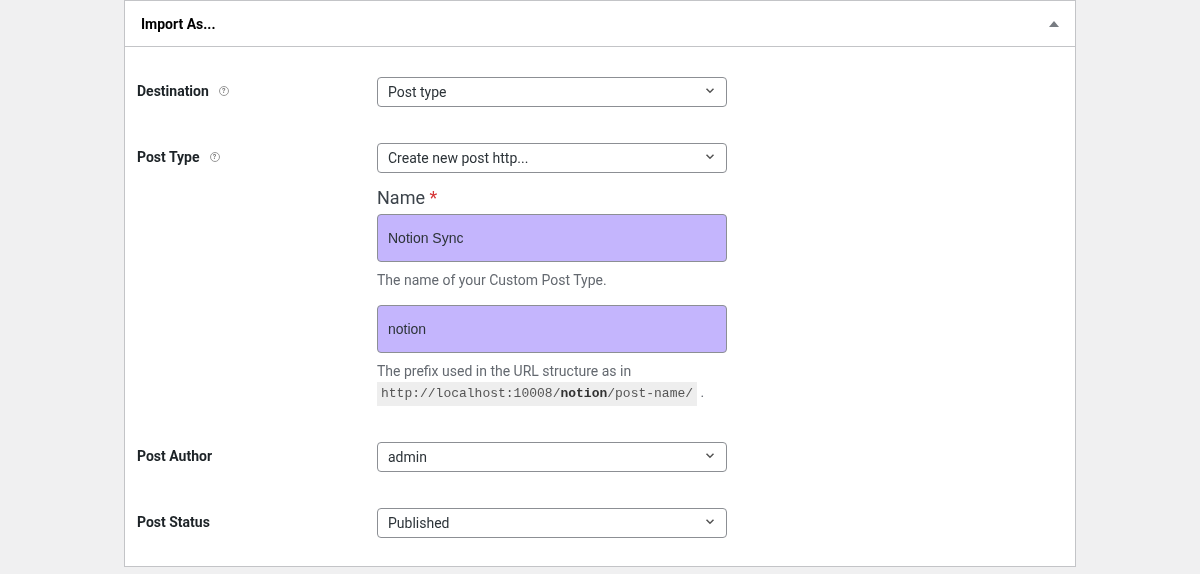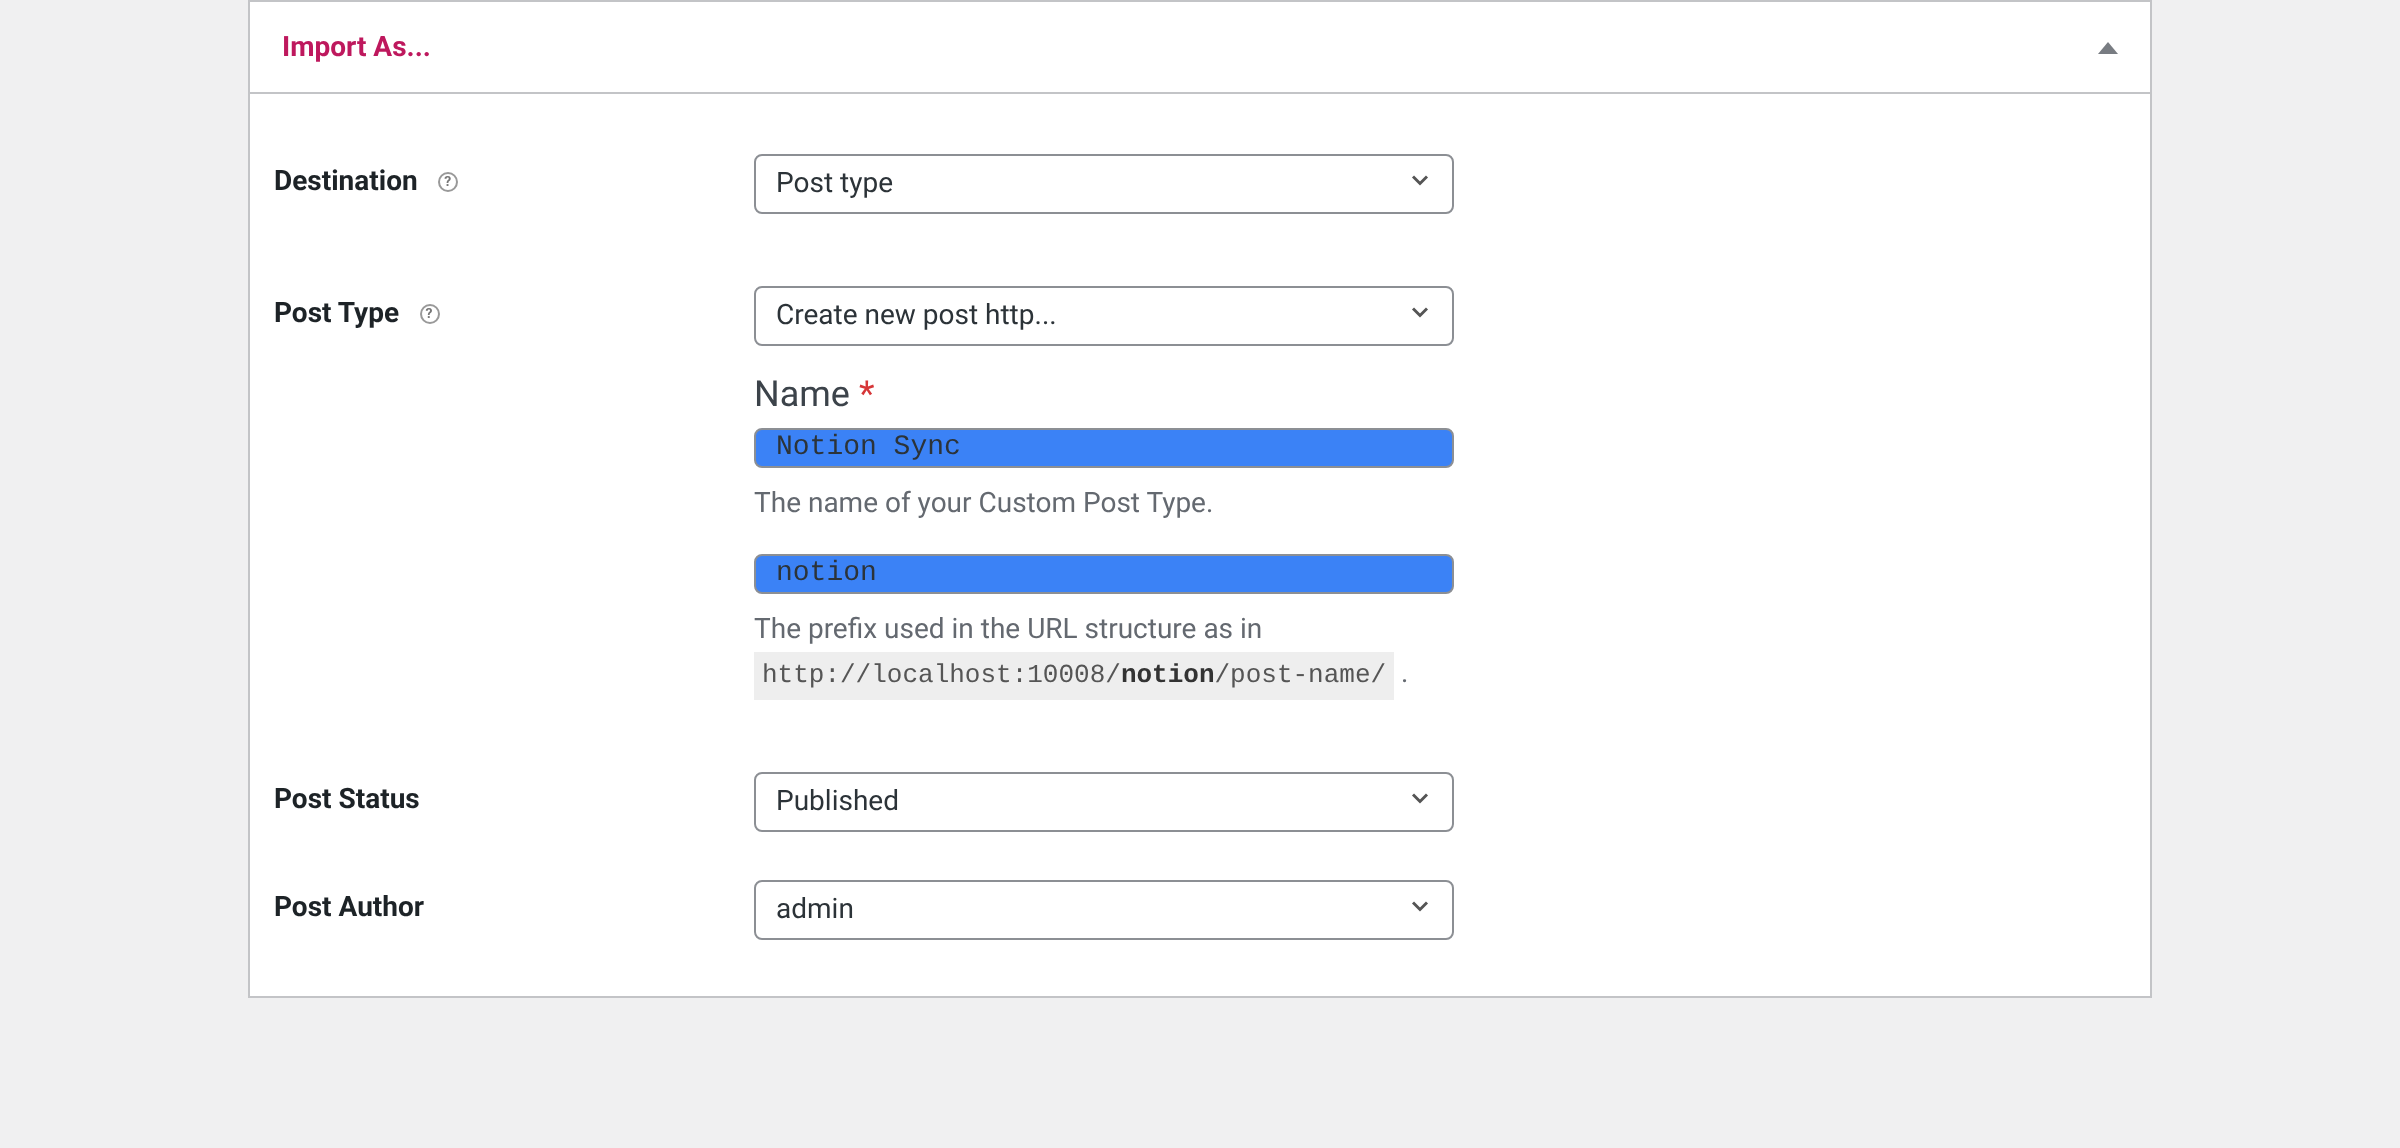--- a/index.html
+++ b/index.html
@@ -23,21 +23,21 @@
       display: flex;
       justify-content: space-between;
       align-items: center;
       padding: 8px 16px;
       border-bottom: 1px solid #c3c4c7;
       height: 46px;
     }
     .panel-title {
       font-weight: 700;
       font-size: 14px;
-      color: #be185d;
+      color: #000000;
     }
     .collapse-arrow {
       width: 0;
       height: 0;
       border-left: 5px solid transparent;
       border-right: 5px solid transparent;
       border-bottom: 6px solid #787c82;
     }
     .panel-body {
       padding: 30px 24px 28px 12px;
@@ -117,28 +117,27 @@
       font-size: 18px;
       color: #3c434a;
       margin-bottom: 6px;
       display: block;
     }
     .required {
       color: #d63638;
     }
     .text-input {
       width: 350px;
-      height: 20px;
+      height: 48px;
       padding: 0 10px;
       border: 1px solid #8c8f94;
       border-radius: 4px;
       font-size: 14px;
       color: #2c3338;
-      background: #3b82f6;
-      font-family: Liberation Mono, monospace;
+      background: #c4b5fd;
     }
     .help-text {
       font-size: 14px;
       color: #646970;
       margin-top: 8px;
       line-height: 1.5;
     }
     .url-example {
       display: inline-block;
       background: #eee;
@@ -205,43 +204,43 @@
         <div class="subfield">
           <input type="text" class="text-input" value="notion" style="">
           <div class="help-text">
             <span>The prefix used in the URL structure as in </span>
             <span class="url-example"><span>http://localhost:10008/</span><span class="bold">notion</span><span>/post-name/</span></span><span> .</span>
           </div>
         </div>
       </div>
     </div>
 
+    <div class="form-row">
+      <div class="form-label">
+        <span>Post Author</span>
+      </div>
+      <div class="form-control">
+        <div class="select-wrap">
+          <div class="select">admin</div>
+          <span class="select-arrow">
+            <svg viewBox="0 0 24 24" fill="none" stroke-width="2.5">
+                <polyline points="6 9 12 15 18 9"></polyline>
+              </svg>
+          </span>
+        </div>
+      </div>
+    </div>
+
     <div class="form-row tight">
       <div class="form-label">
         <span>Post Status</span>
       </div>
       <div class="form-control">
         <div class="select-wrap">
           <div class="select">Published</div>
-          <span class="select-arrow">
-            <svg viewBox="0 0 24 24" fill="none" stroke-width="2.5">
-                <polyline points="6 9 12 15 18 9"></polyline>
-              </svg>
-          </span>
-        </div>
-      </div>
-    </div>
-
-    <div class="form-row">
-      <div class="form-label">
-        <span>Post Author</span>
-      </div>
-      <div class="form-control">
-        <div class="select-wrap">
-          <div class="select">admin</div>
           <span class="select-arrow">
             <svg viewBox="0 0 24 24" fill="none" stroke-width="2.5">
                 <polyline points="6 9 12 15 18 9"></polyline>
               </svg>
           </span>
         </div>
       </div>
     </div>
 
   </div>

